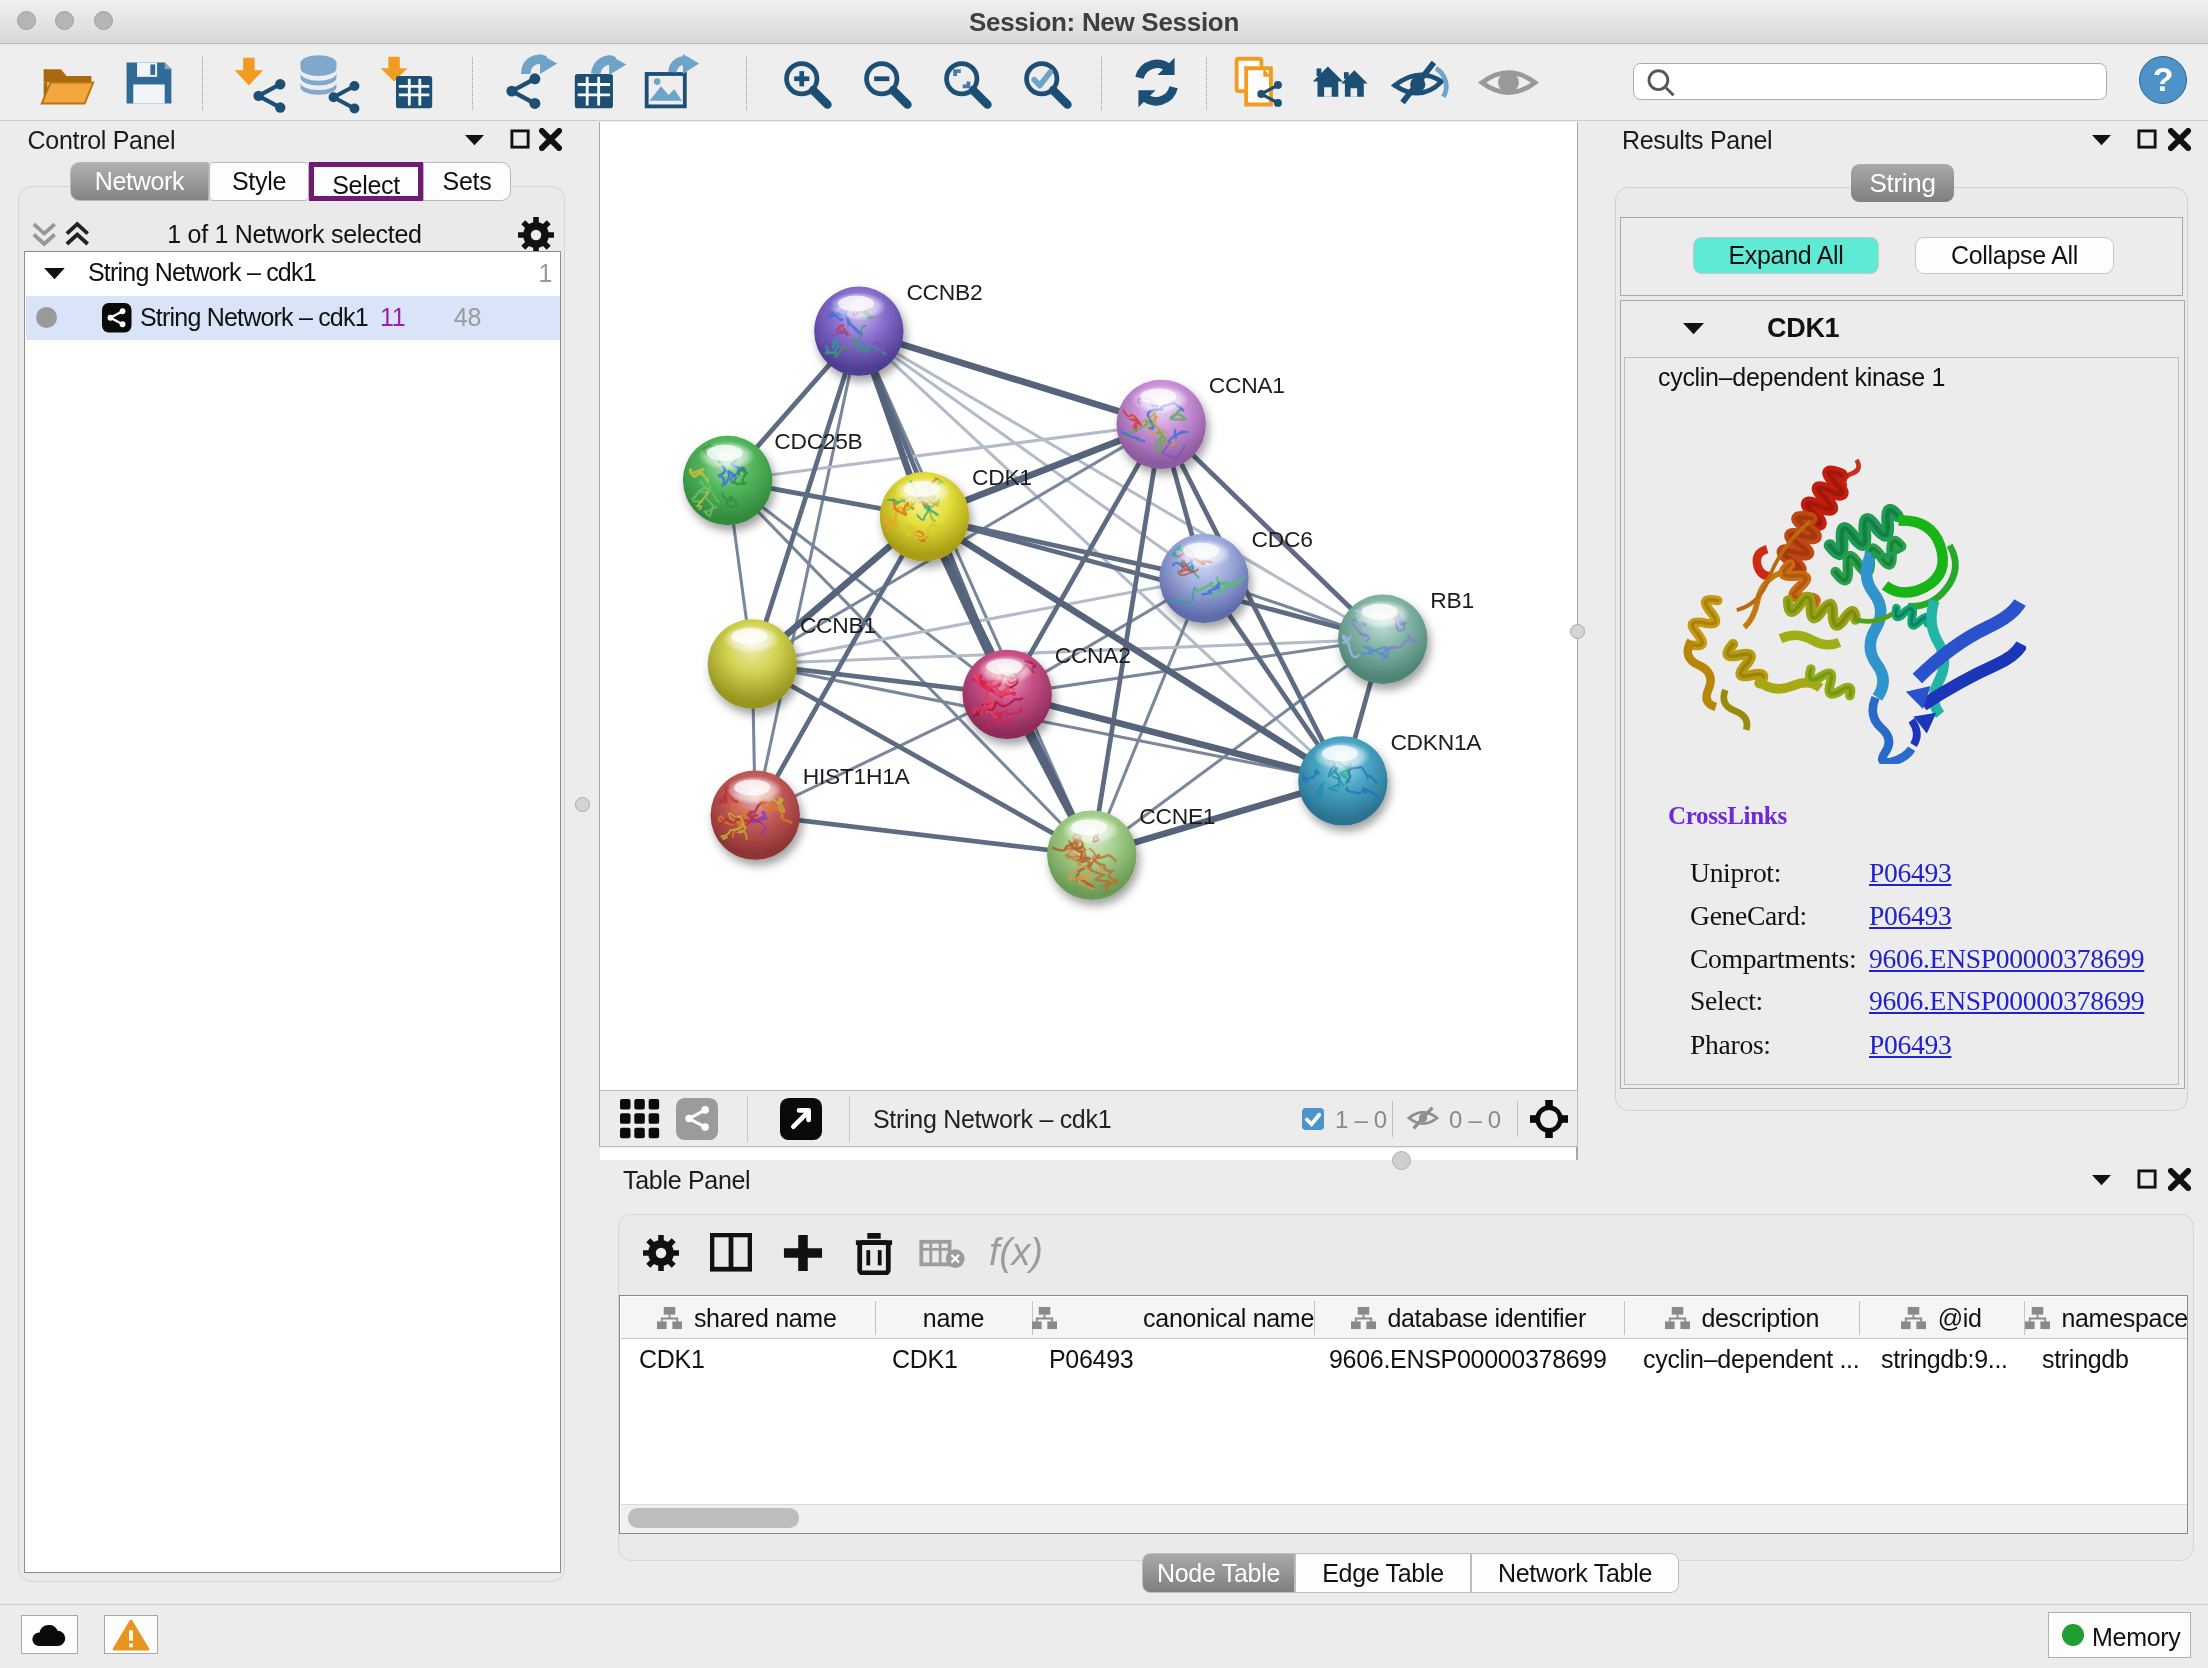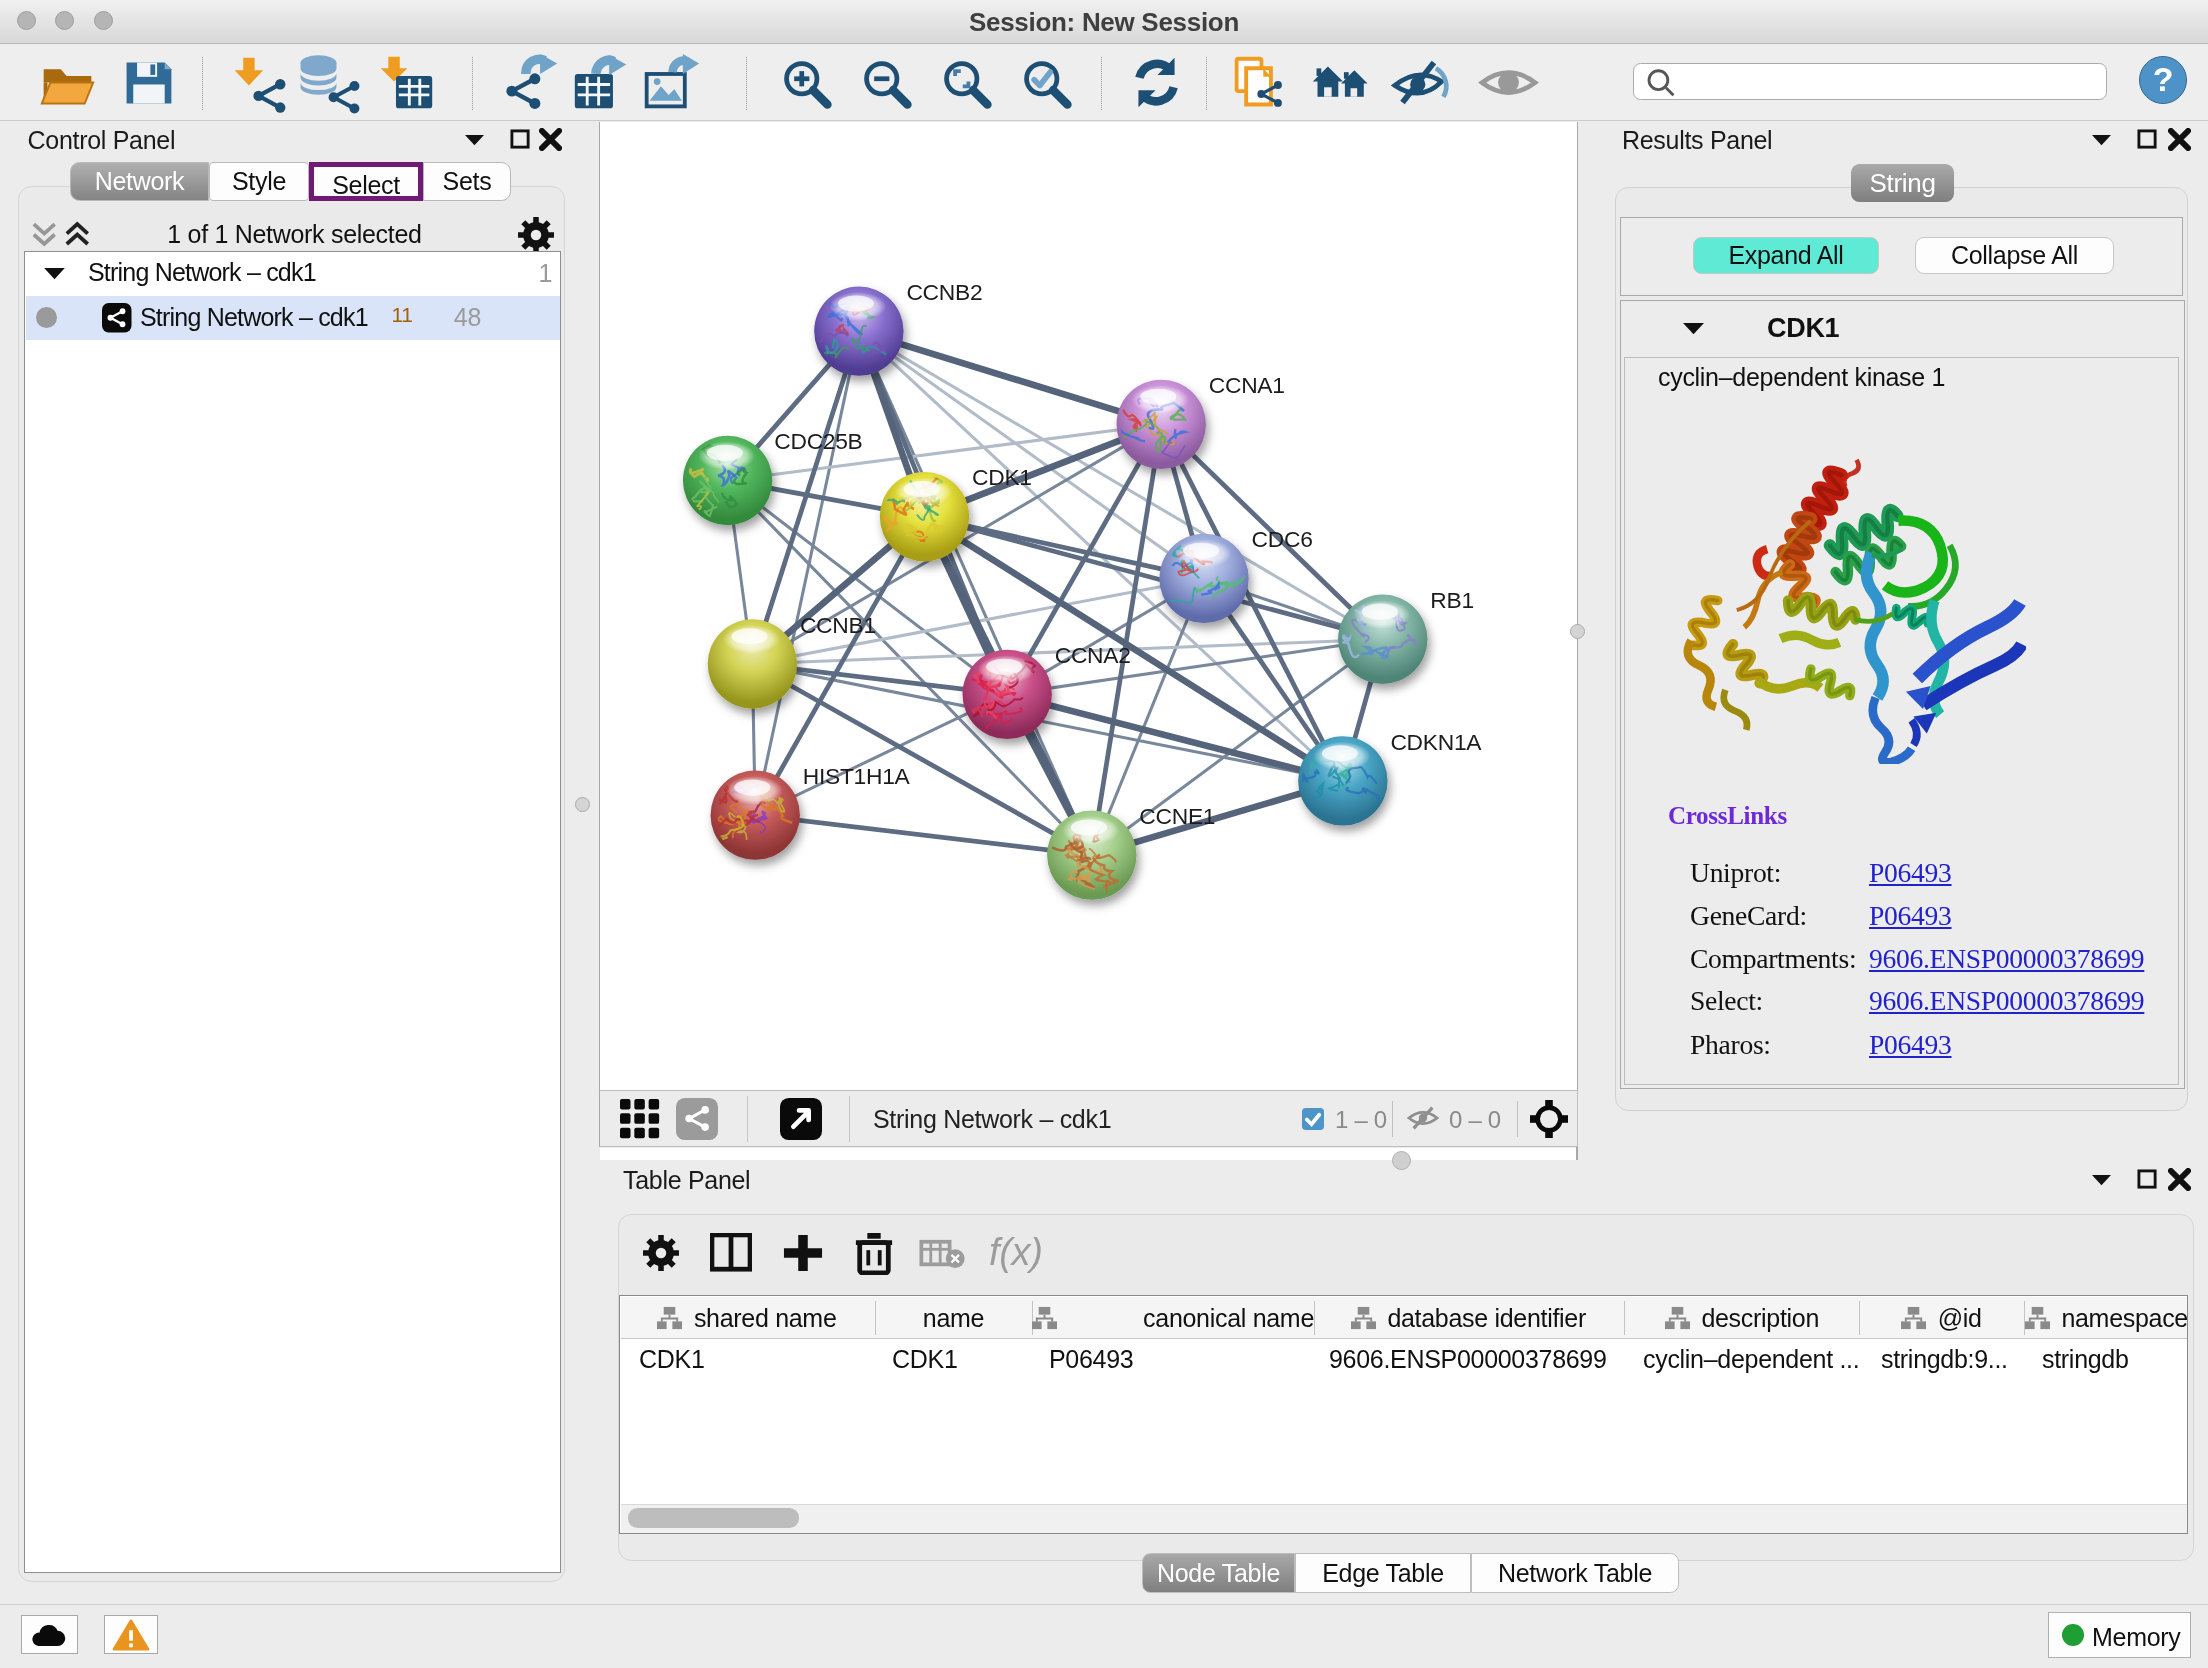--- a/index.html
+++ b/index.html
@@ -166,21 +166,21 @@
 <div class="abs" style="left:36px;top:307px;width:21px;height:21px;border-radius:50%;background:#9a9a9a"></div>
 <svg style="position:absolute;left:102px;top:303px" width="29.5" height="29.5" viewBox="0 0 31 31">
     <rect x="0" y="0" width="31" height="31" rx="7" fill="#0a0a0a"></rect>
     <line x1="8.85" y1="15.5" x2="21.58" y2="8.66" stroke="#fff" stroke-width="2.47"></line>
     <line x1="8.85" y1="15.5" x2="21.58" y2="22.34" stroke="#fff" stroke-width="2.47"></line>
     <circle cx="8.85" cy="15.5" r="3.04" fill="#fff"></circle>
     <circle cx="21.58" cy="8.66" r="3.04" fill="#fff"></circle>
     <circle cx="21.58" cy="22.34" r="3.04" fill="#fff"></circle>
   </svg>
 <div class="abs" style="left:140px;top:303px;font-size:25px;color:#111;letter-spacing:-0.8px">String Network – cdk1</div>
-<div class="abs" style="left:380px;top:303px;width:44px;text-align:center;font-size:21px;color:#a16207">11</div>
+<div class="abs" style="left:380px;top:303px;width:44px;text-align:left;font-size:25px;color:#a21caf">11</div>
 <div class="abs" style="left:437px;top:303px;width:44px;text-align:right;font-size:25px;color:#9a9a9a">48</div>
 <div class="abs" style="left:599px;top:122px;width:979px;height:1025px;background:#fff;border-left:1px solid #a8a8a8;border-right:1.9px solid #a8a8a8"></div>
 <svg style="position:absolute;left:599px;top:122px" width="979" height="967" viewBox="0 0 1029 1017">
     <defs>
       <filter id="nsh" x="-40%" y="-40%" width="190%" height="190%">
         <feDropShadow dx="3" dy="6" stdDeviation="5" flood-color="#000" flood-opacity="0.38"></feDropShadow>
       </filter>
       <radialGradient id="gloss" cx="50%" cy="50%" r="50%">
         <stop offset="0%" stop-color="#fff" stop-opacity="0.95"></stop>
         <stop offset="70%" stop-color="#fff" stop-opacity="0.55"></stop>

